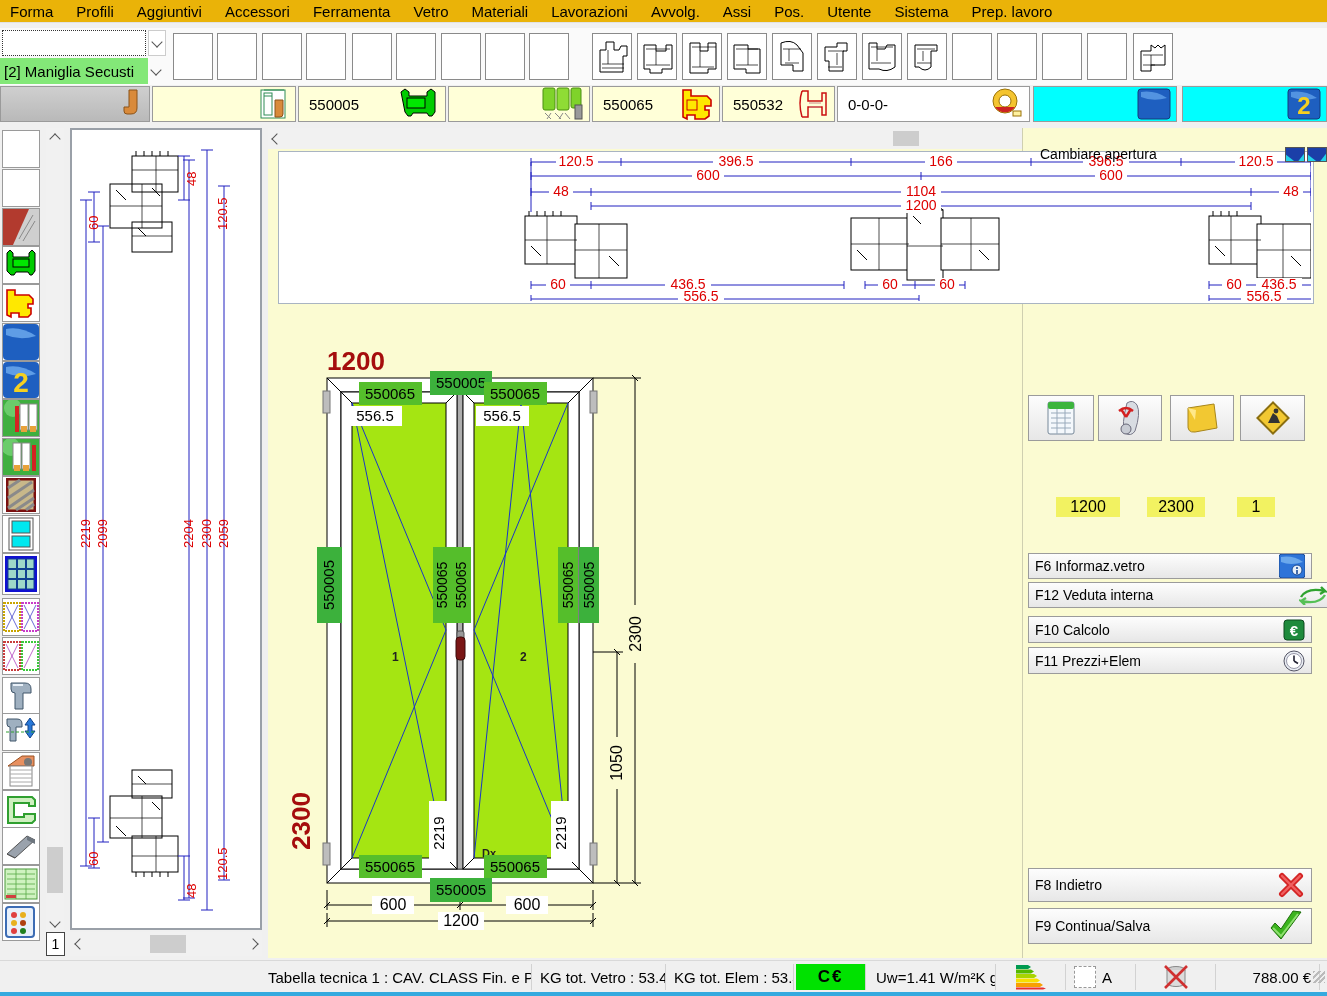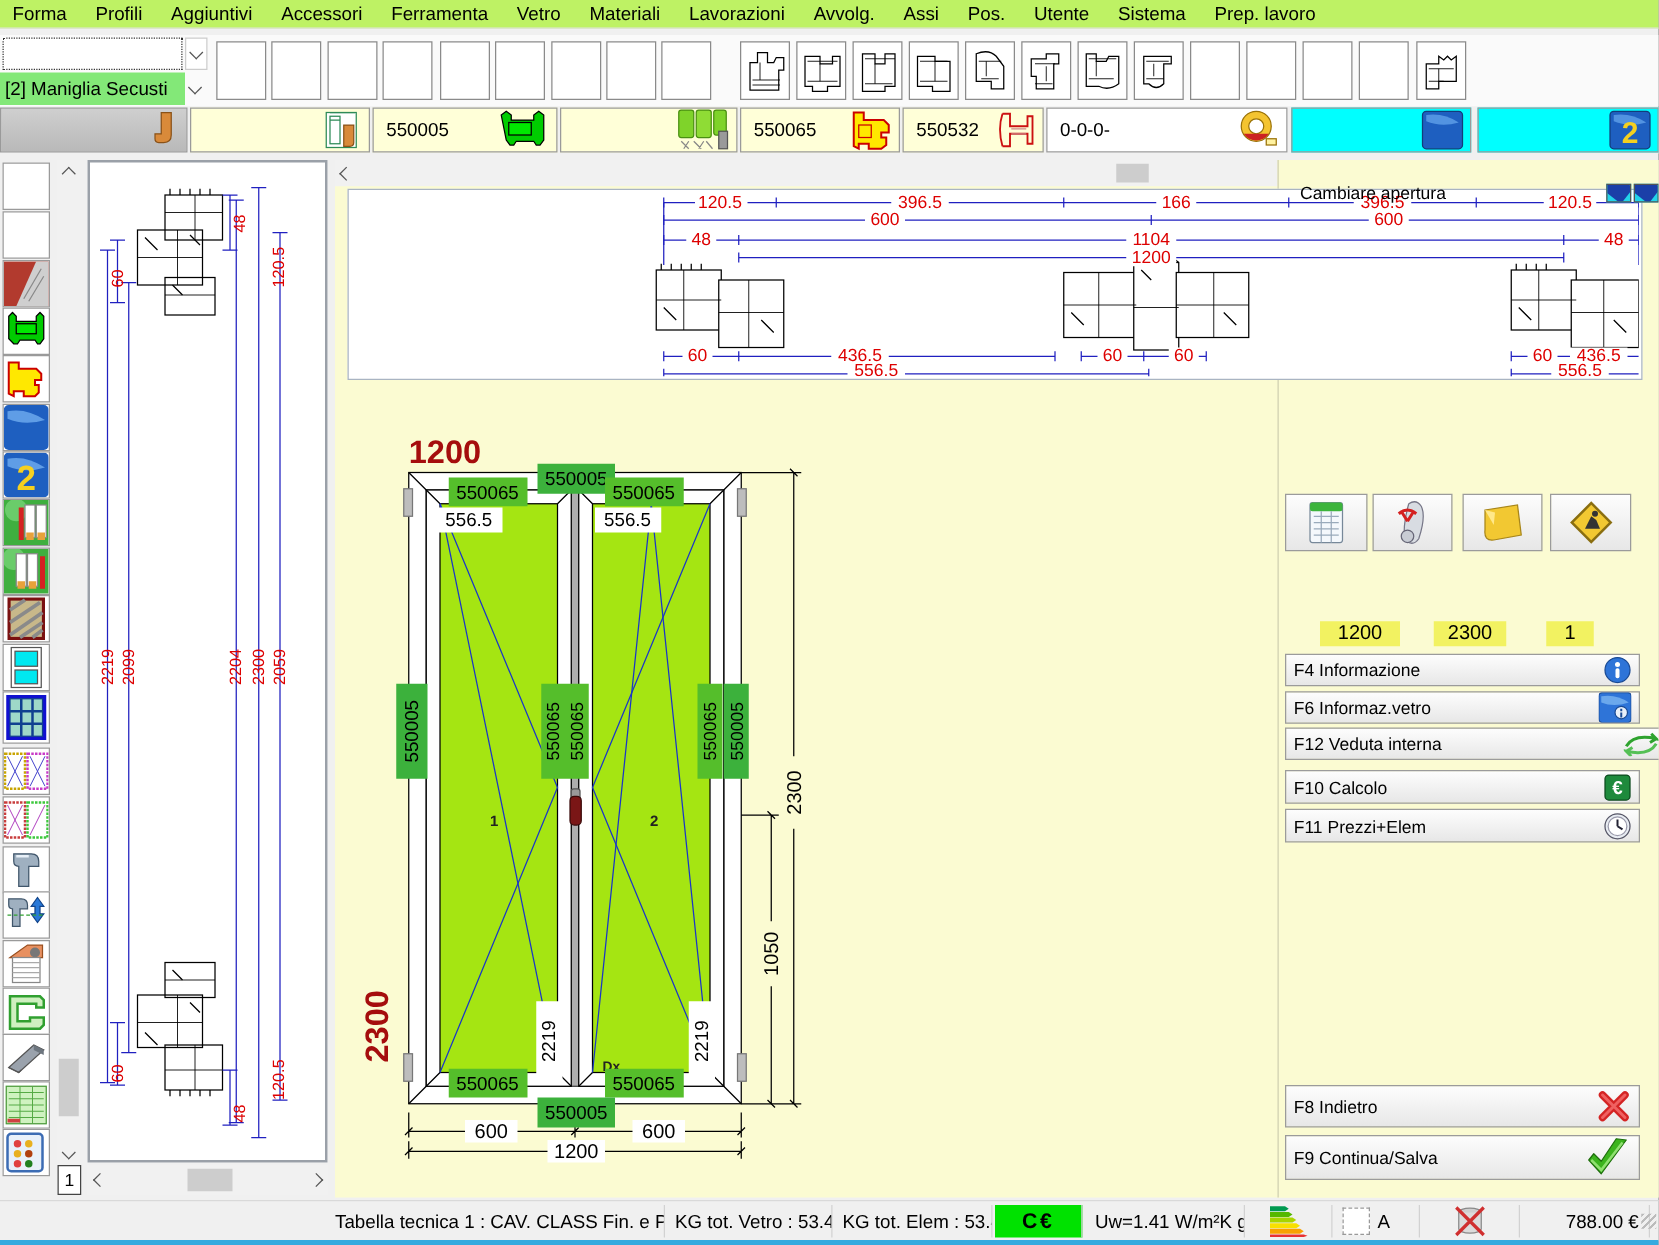--- a/index.html
+++ b/index.html
@@ -1,21 +1,21 @@
 <!DOCTYPE html>
 <html><head>
 <meta charset="utf-8">
 <style>
   html,body{margin:0;padding:0;background:#666;}
   .screen{position:relative;width:1327px;height:996px;background:#F0F0F0;
           font-family:"Liberation Sans",sans-serif;overflow:hidden;color:#000;}
   .abs{position:absolute;}
 
   
-  .menubar{left:0;top:0;width:1327px;height:23px;background:#bef264;border-bottom:1px solid #e2e2e2;
+  .menubar{left:0;top:0;width:1327px;height:23px;background:#eab308;border-bottom:1px solid #e2e2e2;
            display:flex;align-items:center;gap:23px;padding-left:10px;box-sizing:border-box;font-size:15px;}
   .menu-item{cursor:default;white-space:nowrap;}
 
   
   .toolbar1{left:0;top:28px;width:1327px;height:57px;background:#FAFAFA;}
   .combo-input{position:absolute;left:2px;top:2px;width:144px;height:26px;background:#fff;
                border:1px dotted #333;box-sizing:border-box;}
   .combo-btn{position:absolute;left:148px;top:2px;width:18px;height:26px;background:#fff;border:1px solid #ccc;
              box-sizing:border-box;display:flex;align-items:center;justify-content:center;}
   .combo-item{position:absolute;left:0;top:30px;width:148px;height:26px;background:#83E878;font-size:15px;
@@ -538,30 +538,20 @@
         <rect x="8" y="8" width="22" height="22" transform="rotate(45 19 19)" fill="#F2C832" stroke="#8a6e10" stroke-width="2"></rect>
         <path d="M14 24 l5 -10 4 3 3 7 z" fill="#333"></path>
         <circle cx="22" cy="12" r="2.4" fill="#333"></circle>
       </svg>
   </div>
 
   <div class="ybox center" style="left:1056px;top:497px;width:64px;height:20px">1200</div>
   <div class="ybox center" style="left:1147px;top:497px;width:58px;height:20px">2300</div>
   <div class="ybox center" style="left:1237px;top:497px;width:38px;height:20px">1</div>
 
-  <div class="fbtn" style="left:1028px;top:523px;width:284px;height:26px">
-    <span class="txt">F4 Informazione</span>
-    <span class="fic">
-        <svg width="22" height="22">
-          <circle cx="11" cy="11" r="10" fill="#2E74D8" stroke="#1a4a94"></circle>
-          <circle cx="11" cy="6.5" r="2" fill="#fff"></circle>
-          <rect x="9.4" y="9.5" width="3.2" height="8" rx="1.5" fill="#fff"></rect>
-        </svg>
-      </span>
-  </div>
   <div class="fbtn" style="left:1028px;top:553px;width:284px;height:26px">
     <span class="txt">F6 Informaz.vetro</span>
     <span class="fic">
         <svg width="26" height="24">
           <rect x="0" y="0" width="26" height="24" rx="3" fill="#2E74D8" stroke="#1a4a94"></rect>
           <path d="M2 3 q12 -2 22 5 q-12 4 -22 0 z" fill="#6BA8EC"></path>
           <circle cx="18" cy="16" r="5" fill="#E8F0FA" stroke="#1a4a94"></circle>
           <rect x="17.2" y="13" width="1.6" height="2" fill="#1a4a94"></rect>
           <rect x="17.2" y="16" width="1.6" height="4" fill="#1a4a94"></rect>
         </svg>

